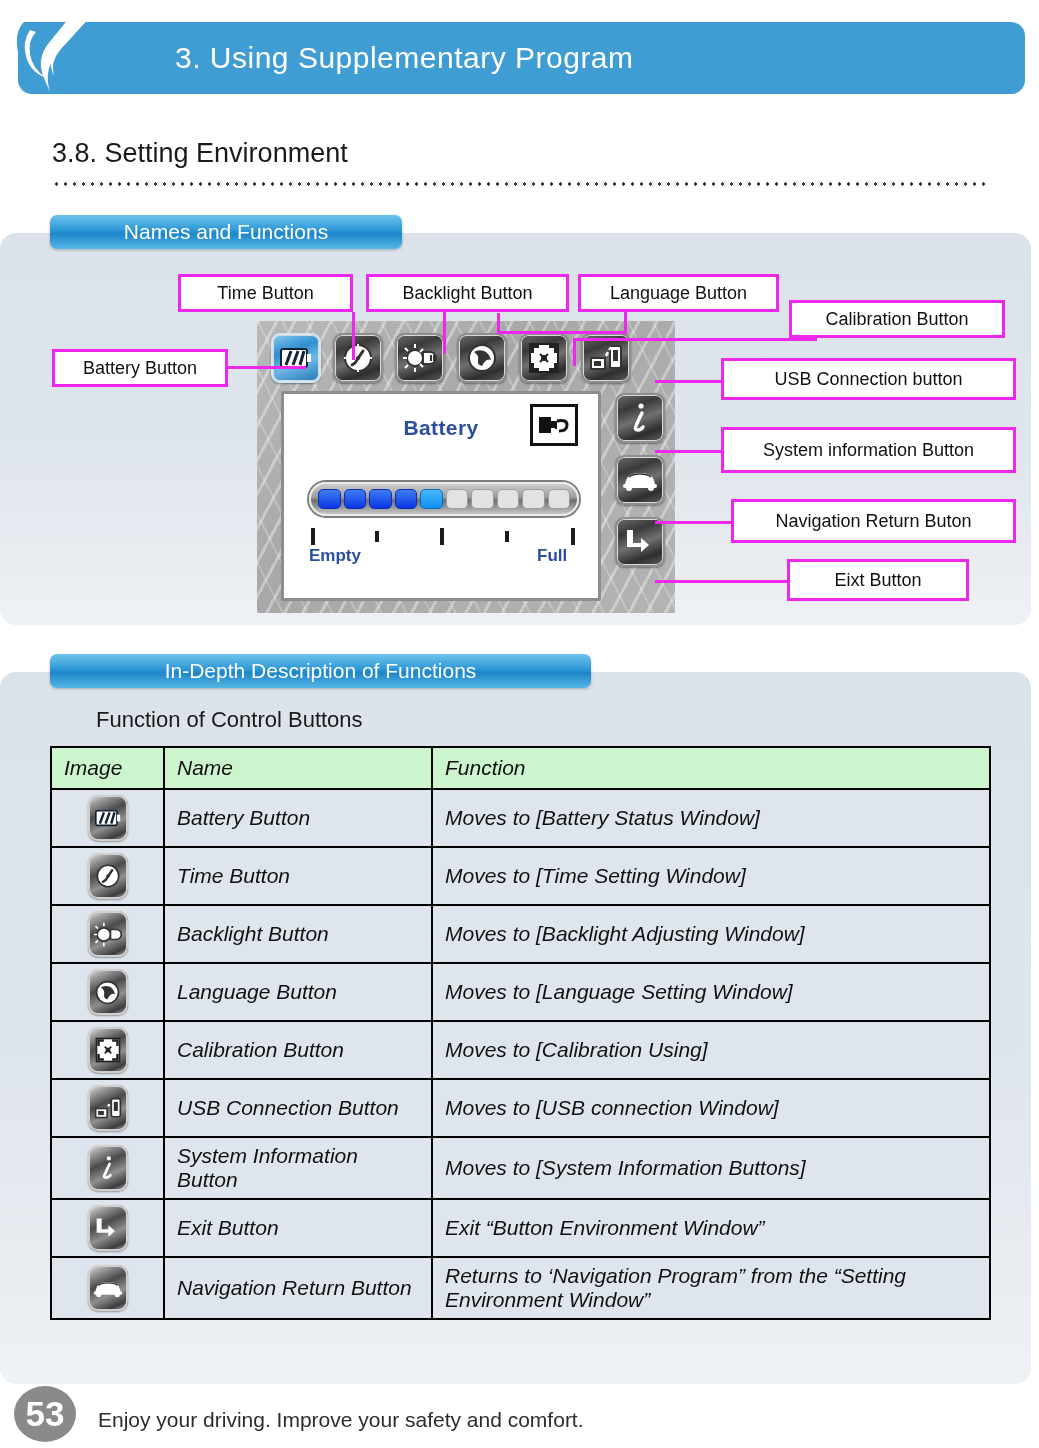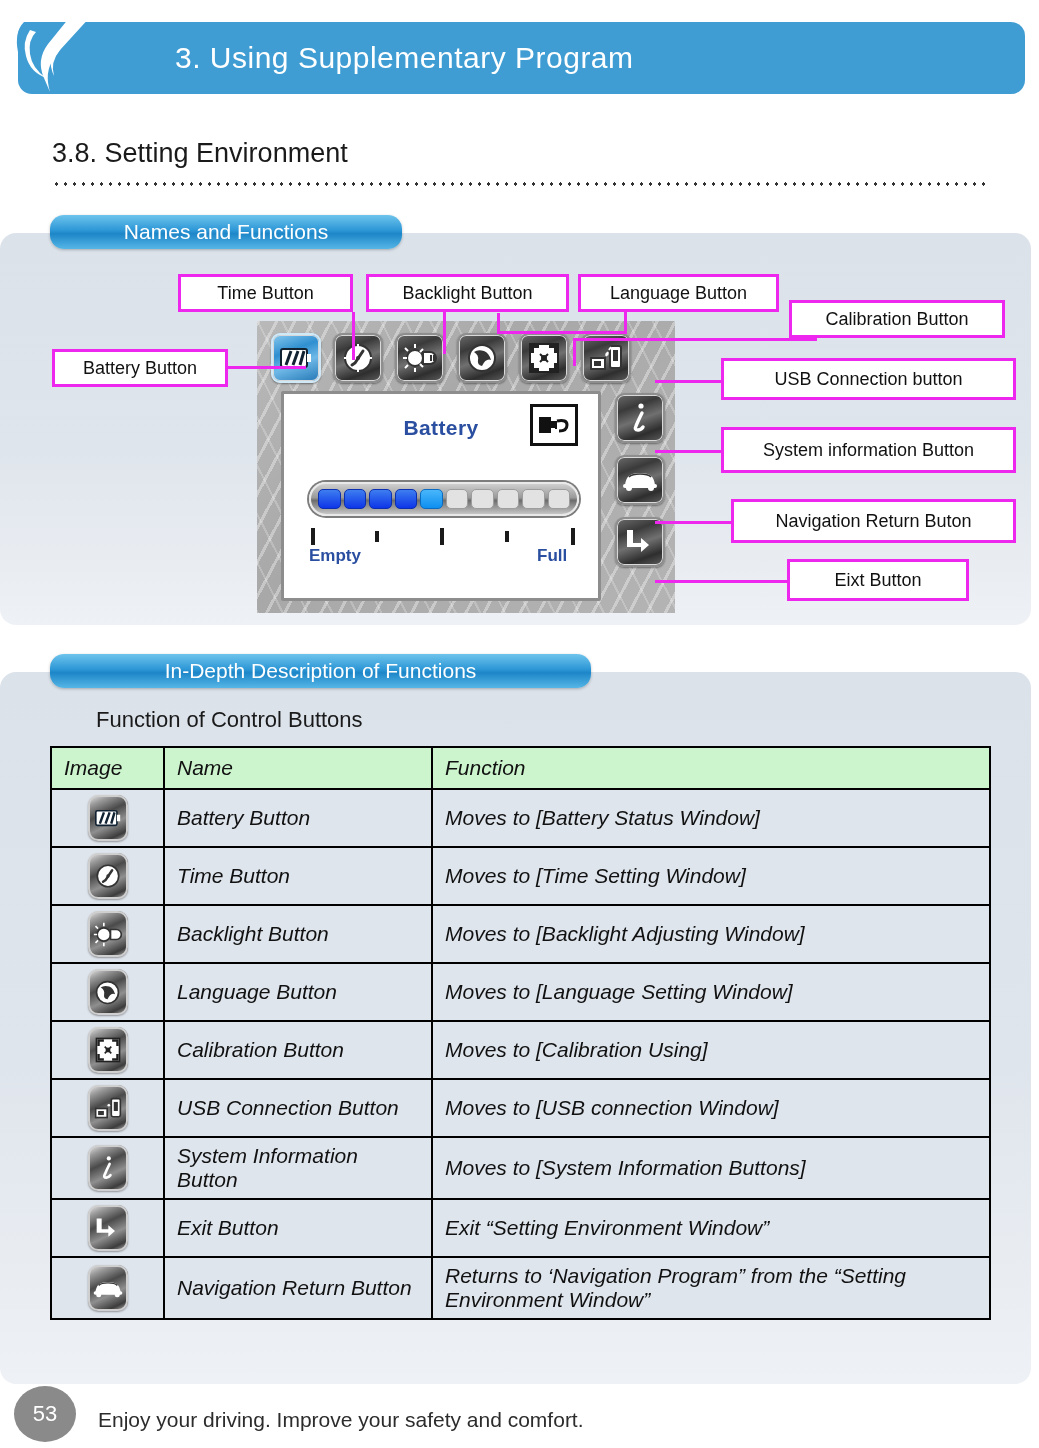--- a/index.html
+++ b/index.html
@@ -47,21 +47,21 @@
     background: linear-gradient(180deg,#dbe2ea 0%, #dfe5ec 55%, #eef1f5 100%);
     border-radius: 16px;
   }
   #panel-names { left: 0px; top: 233px; width: 1031px; height: 392px; }
   #panel-depth { left: 0px; top: 672px; width: 1031px; height: 712px; }
 
   
   .pill {
     position: absolute; height: 34px;
     background: linear-gradient(180deg,#6ec4ec 0%, #2d97d6 45%, #1d86c8 55%, #56b6e6 100%);
-    border-radius: 14px;
+    border-radius: 7px;
     box-shadow: 0 1px 3px rgba(0,0,0,.25);
     color: #fff; font-size: 21px;
     display: flex; align-items: center; justify-content: center;
     padding: 17px 18px; white-space: nowrap;
   }
   #pill-names { left: 50px; top: 215px; width: 352px; }
   #pill-depth { left: 50px; top: 654px; width: 541px; }
 
   
   .device {
@@ -171,21 +171,21 @@
     background: linear-gradient(155deg,#f2f2f2 0%, #9a9a9a 18%, #4a4a4a 40%, #8f8f8f 62%, #3c3c3c 84%, #cfcfcf 100%);
     box-shadow: inset 0 0 0 2px #cfcfcf, 0 1px 2px rgba(0,0,0,.35);
   }
 
   
   .page-badge {
     position: absolute; left: 14px; top: 1386px;
     width: 62px; height: 56px; border-radius: 50%;
     background: #8a8a8a; color: #fff;
     display:flex; align-items:center; justify-content:center;
-    font-size: 22px; font-weight: normal;
+    font-size: 35px; font-weight: bold;
   }
   .footer-text {
     position: absolute; left: 98px; top: 1408px;
     font-size: 21px; color: #2c2c2c; white-space: nowrap;
   }
 </style>
 </head>
 <body>
 
 <div class="page">
@@ -433,21 +433,21 @@
           <td>System Information Button</td>
           <td>Moves to [System Information Buttons]</td>
         </tr>
         <tr>
           <td class="img-cell"><span class="tbl-icon">
               <svg width="25" height="25" viewBox="0 0 30 30">
                 <path d="M8 3 v13 h8 v-5 l8 7 l-8 7 v-5 h-14 V3 z" fill="#fff"></path>
               </svg>
             </span></td>
           <td>Exit Button</td>
-          <td>Exit “Setting Environment Window”</td>
+          <td>Exit “Button Environment Window”</td>
         </tr>
         <tr>
           <td class="img-cell"><span class="tbl-icon">
               <svg width="32" height="22" viewBox="0 0 38 26">
                 <path d="M4 18 q1 -7 4 -9 q3 -3 11 -3 q8 0 11 3 q3 2 4 9 z" fill="#fff"></path>
                 <path d="M8 10 q3 -3 11 -3 q8 0 11 3" fill="none" stroke="#333" stroke-width="1.4"></path>
                 <rect x="2" y="17" width="34" height="4" rx="2" fill="#fff"></rect>
                 <circle cx="8" cy="21" r="3" fill="#fff"></circle>
                 <circle cx="30" cy="21" r="3" fill="#fff"></circle>
               </svg>

